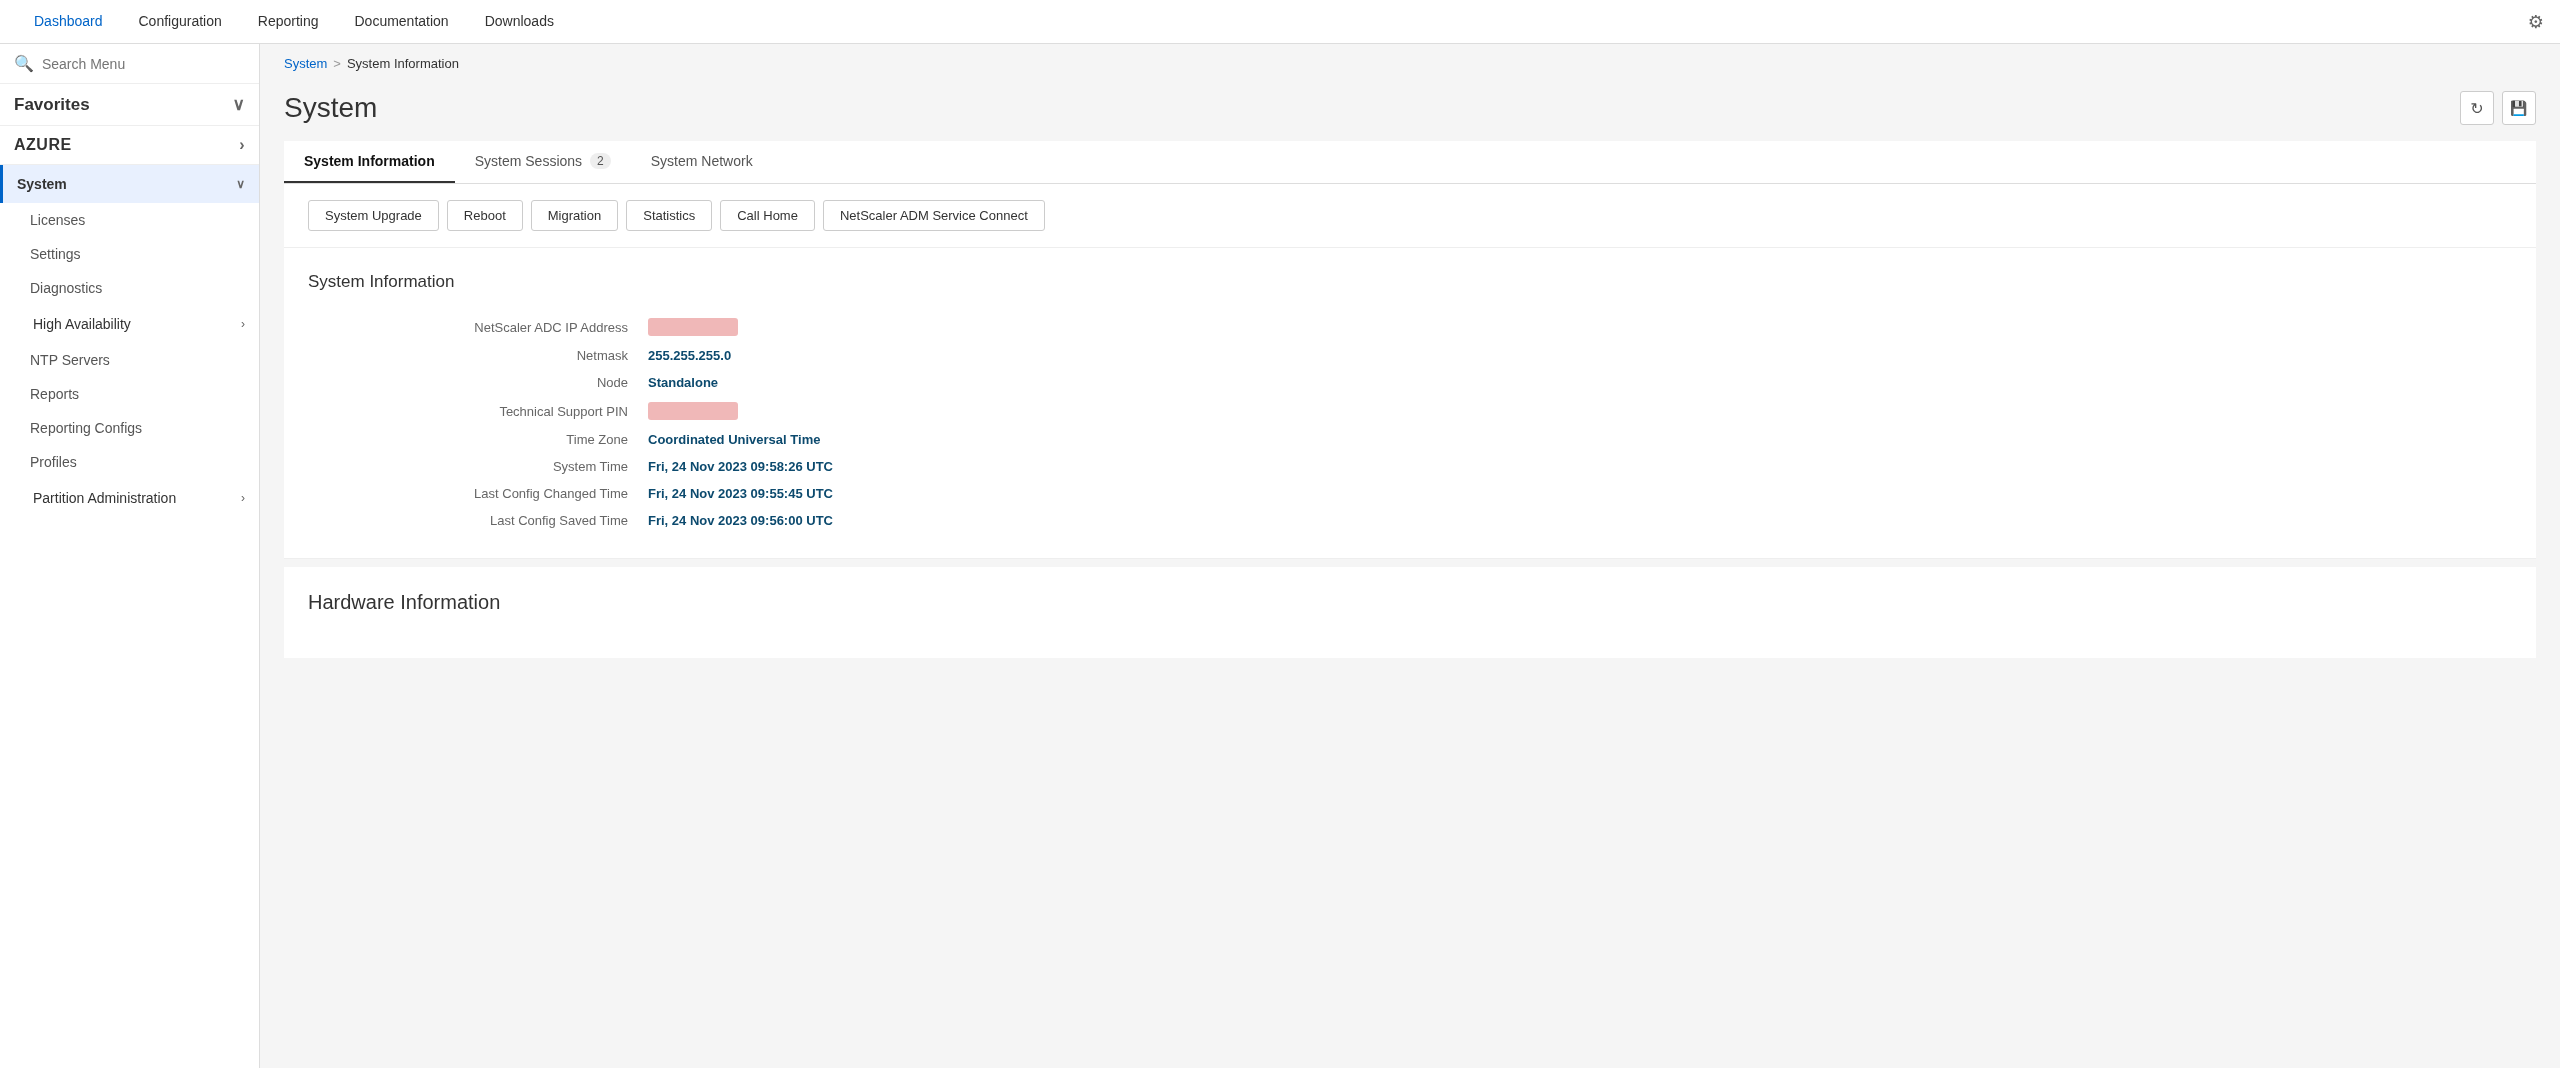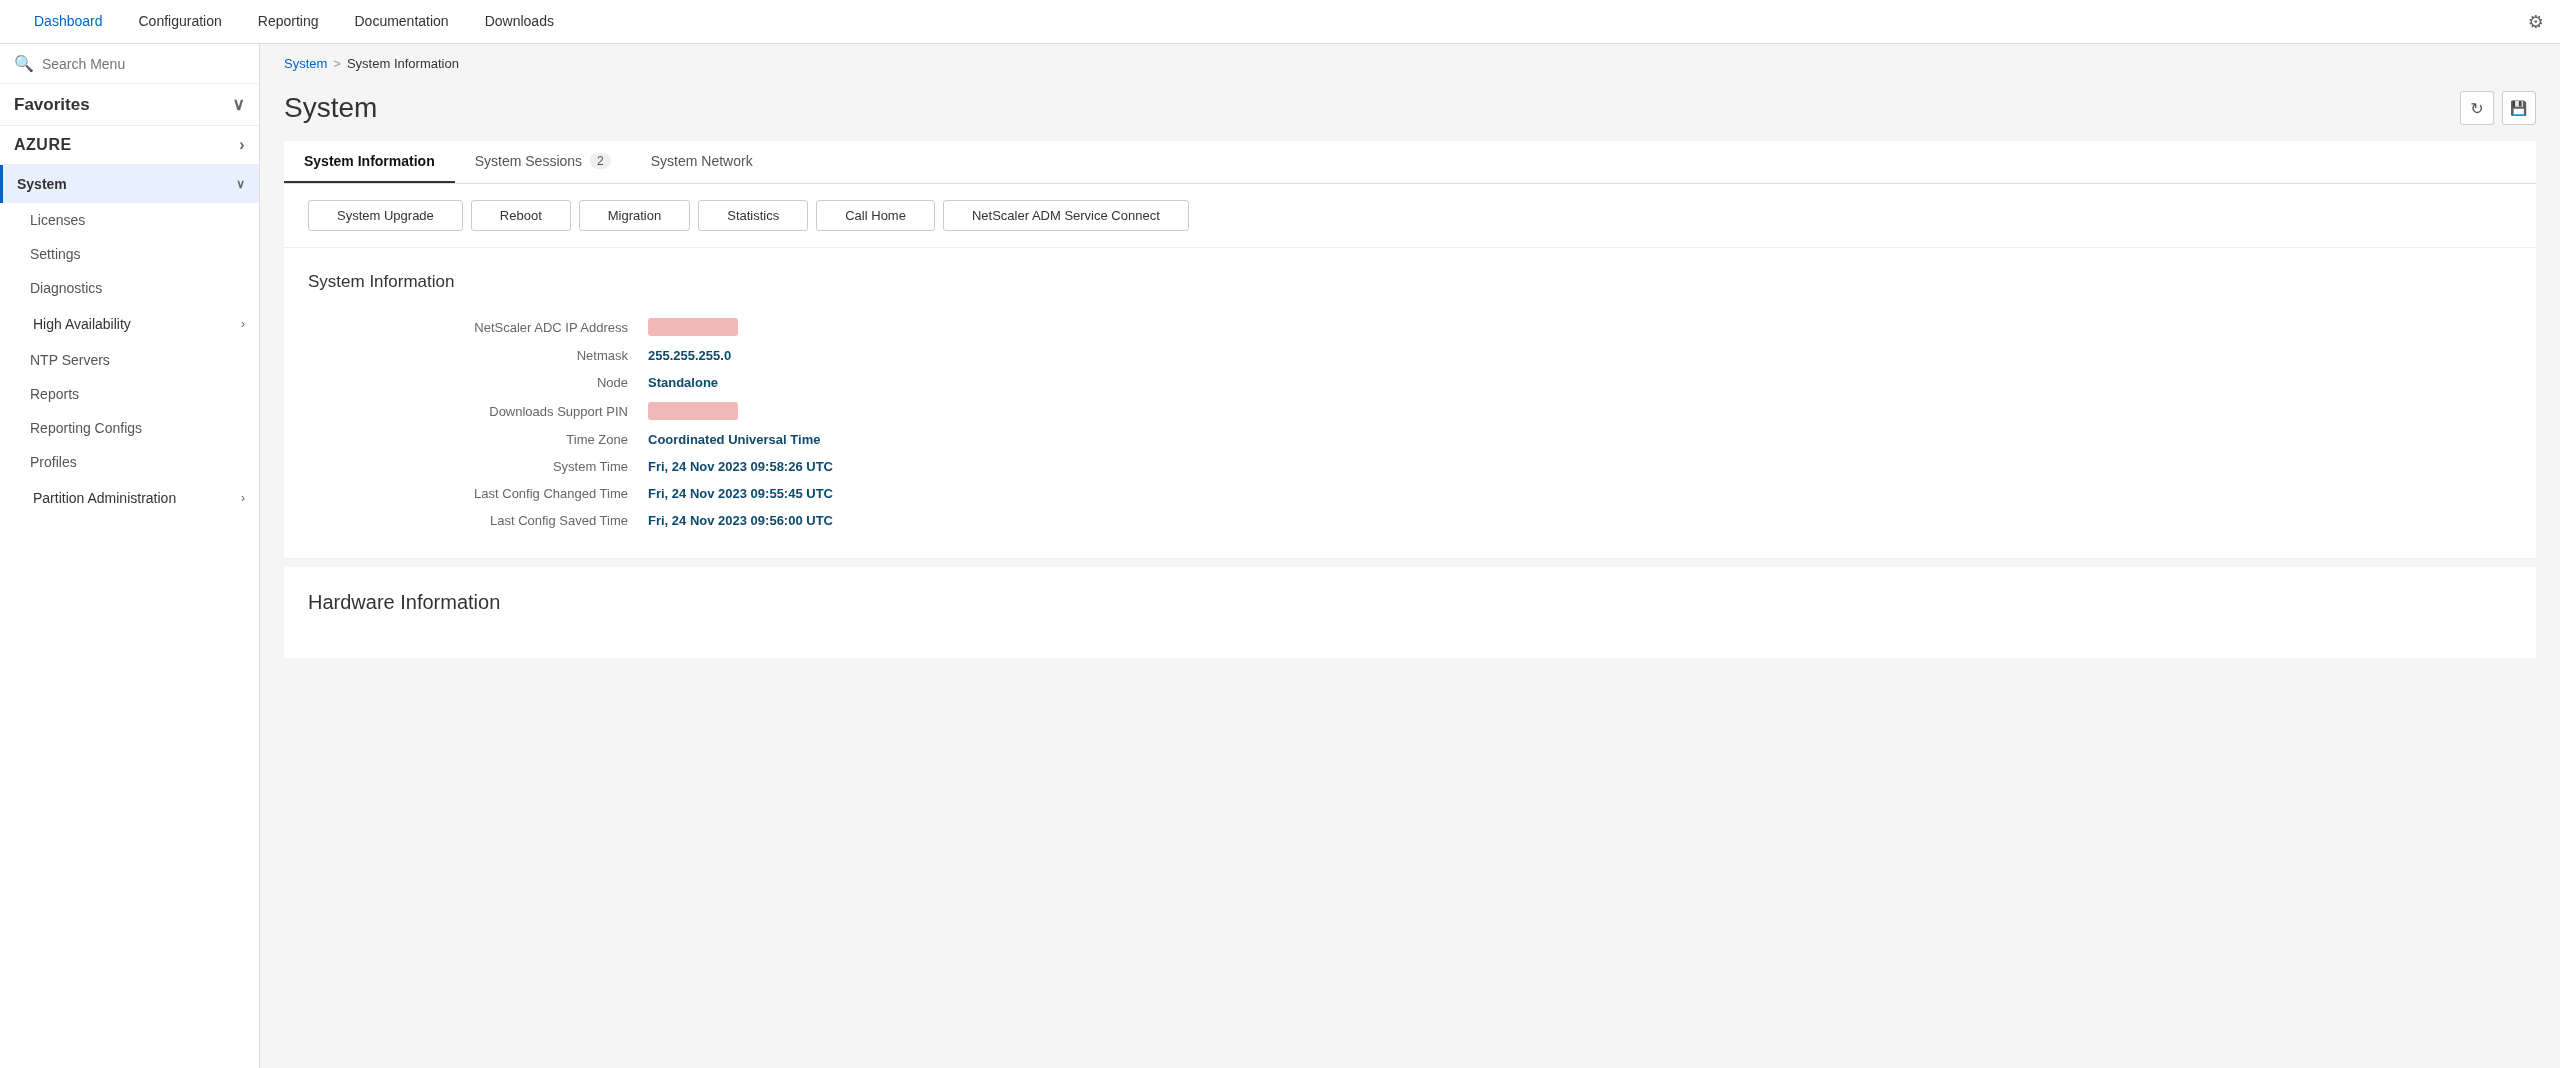--- a/index.html
+++ b/index.html
@@ -90,21 +90,21 @@
     .tab-badge {
       background: #eee; border-radius: 10px; padding: 1px 7px; font-size: 12px; color: #555;
     }
 
     
     .action-buttons {
       display: flex; gap: 8px; padding: 16px 24px; background: #fff; margin: 0 24px;
       border-bottom: 1px solid #eee;
     }
     .action-btn {
-      padding: 7px 28px; border: 1px solid #ccc; background: #fff; cursor: pointer;
+      padding: 7px 16px; border: 1px solid #ccc; background: #fff; cursor: pointer;
       border-radius: 3px; font-size: 13px; color: #333;
     }
 
     
     .info-panel {
       background: #fff; margin: 0 24px; padding: 24px 0;
       border-bottom: 1px solid #eee;
     }
     .info-section-title {
       font-size: 17px; font-weight: 400; color: #333; padding: 0 24px 20px;
@@ -235,21 +235,21 @@
         <span class="info-label">Netmask</span>
         <span class="info-value">255.255.255.0</span>
       </div>
 
       <div class="info-row">
         <span class="info-label">Node</span>
         <span class="info-value">Standalone</span>
       </div>
 
       <div class="info-row">
-        <span class="info-label">Downloads Support PIN</span>
+        <span class="info-label">Technical Support PIN</span>
         <span class="info-value-redacted"></span>
       </div>
 
       <div class="info-row">
         <span class="info-label">Time Zone</span>
         <span class="info-value">Coordinated Universal Time</span>
       </div>
 
       <div class="info-row">
         <span class="info-label">System Time</span>

